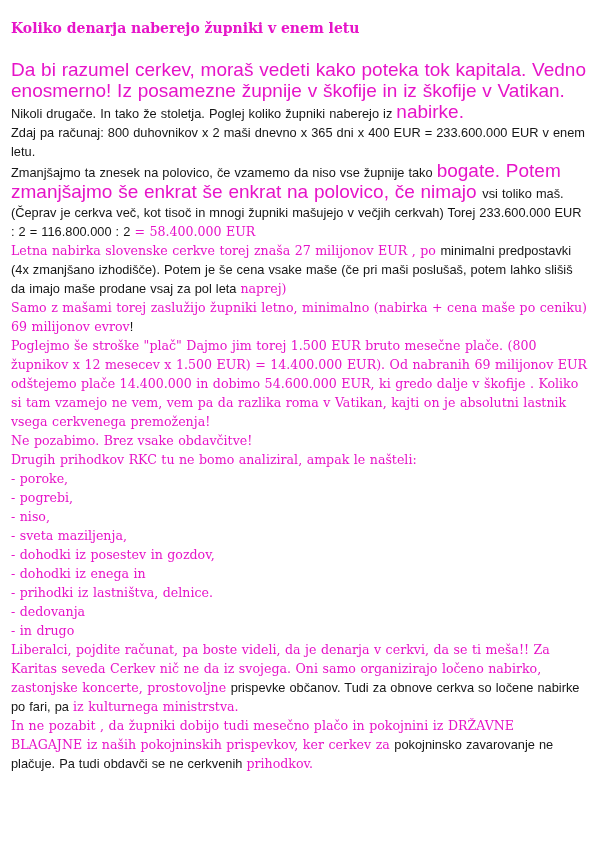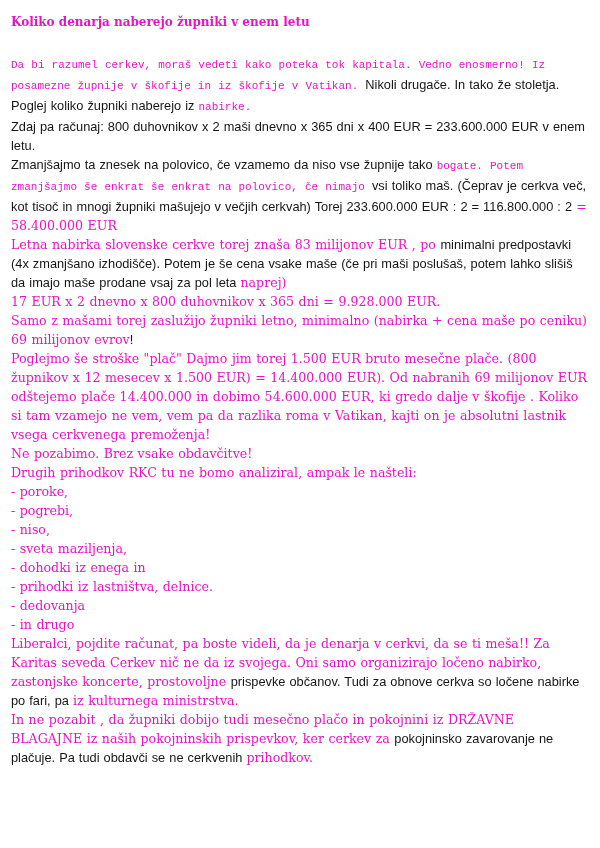--- a/index.html
+++ b/index.html
@@ -16,36 +16,36 @@
     width: 600px;
     min-height: 848px;
     box-sizing: border-box;
     background: var(--bg);
     padding: 8px 11px 30px 11px;
     overflow: hidden;
   }
   .title {
     font-family: "DejaVu Serif", serif;
     font-weight: bold;
-    font-size: 12px;
+    font-size: 14px;
     line-height: 21px;
     color: var(--magenta);
-    margin: 4px 0 21px 0;
+    margin: 10px 0 21px 0;
   }
   .doc-body { }
   .para {
     font-size: 13px;
     line-height: 19px;
     margin: 0;
     word-spacing: 0.5px;
   }
   
   .run-m {
-    font-family: Liberation Mono, monospace;
-    font-size: 11px;
+    font-family: Liberation Sans, sans-serif;
+    font-size: 19px;
     color: var(--magenta);
   }
   
   .run-g {
     font-family: "DejaVu Serif", serif;
     font-size: 12.6px;
     color: var(--magenta);
   }
   
   .run-b {
@@ -56,30 +56,30 @@
 </style>
 </head>
 <body>
 
 <div class="page">
   <h1 class="title">Koliko denarja naberejo župniki v enem letu</h1>
   <div class="doc-body">
       <div class="para"><span class="run-m">Da bi razumel cerkev, moraš vedeti kako poteka tok kapitala. Vedno enosmerno! Iz posamezne župnije v škofije in iz škofije v Vatikan. </span><span class="run-b">Nikoli drugače. In tako že stoletja. Poglej koliko župniki naberejo iz </span><span class="run-m">nabirke.</span></div>
       <div class="para"><span class="run-b">Zdaj pa računaj: 800 duhovnikov x 2 maši dnevno x 365 dni x 400 EUR = 233.600.000 EUR v enem letu.</span></div>
       <div class="para"><span class="run-b">Zmanjšajmo ta znesek na polovico, če vzamemo da niso vse župnije tako </span><span class="run-m">bogate. Potem zmanjšajmo še enkrat še enkrat na polovico, če nimajo </span><span class="run-b">vsi toliko maš. (Čeprav je cerkva več, kot tisoč in mnogi župniki mašujejo v večjih cerkvah) Torej 233.600.000 EUR : 2 = 116.800.000 : 2 </span><span class="run-g">= 58.400.000 EUR</span></div>
-      <div class="para"><span class="run-g">Letna nabirka slovenske cerkve torej znaša 83 milijonov EUR , po </span><span class="run-b">minimalni predpostavki (4x zmanjšano izhodišče). Potem je še cena vsake maše (če pri maši poslušaš, potem lahko slišiš da imajo maše prodane vsaj za pol leta </span><span class="run-g">naprej)</span></div>
-      <div class="para"><span class="run-g">17 EUR x 2 dnevno x 800 duhovnikov x 365 dni = 9.928.000 EUR.</span></div>
+      <div class="para"><span class="run-g">Letna nabirka slovenske cerkve torej znaša 27 milijonov EUR , po </span><span class="run-b">minimalni predpostavki (4x zmanjšano izhodišče). Potem je še cena vsake maše (če pri maši poslušaš, potem lahko slišiš da imajo maše prodane vsaj za pol leta </span><span class="run-g">naprej)</span></div>
       <div class="para"><span class="run-g">Samo z mašami torej zaslužijo župniki letno, minimalno (nabirka + cena maše po ceniku) 69 milijonov evrov</span><span class="run-b">!</span></div>
       <div class="para"><span class="run-g">Poglejmo še stroške "plač" Dajmo jim torej 1.500 EUR bruto mesečne plače. (800 župnikov x 12 mesecev x 1.500 EUR) = 14.400.000 EUR). Od nabranih 69 milijonov EUR odštejemo plače 14.400.000 in dobimo 54.600.000 EUR, ki gredo dalje v škofije . Koliko si tam vzamejo ne vem, vem pa da razlika roma v Vatikan, kajti on je absolutni lastnik vsega cerkvenega premoženja!</span></div>
       <div class="para"><span class="run-g">Ne pozabimo. Brez vsake obdavčitve!</span></div>
       <div class="para"><span class="run-g">Drugih prihodkov RKC tu ne bomo analiziral, ampak le našteli:</span></div>
       <div class="para"><span class="run-g">- poroke,</span></div>
       <div class="para"><span class="run-g">- pogrebi,</span></div>
       <div class="para"><span class="run-g">- niso,</span></div>
       <div class="para"><span class="run-g">- sveta maziljenja,</span></div>
+      <div class="para"><span class="run-g">- dohodki iz posestev in gozdov,</span></div>
       <div class="para"><span class="run-g">- dohodki iz enega in</span></div>
       <div class="para"><span class="run-g">- prihodki iz lastništva, delnice.</span></div>
       <div class="para"><span class="run-g">- dedovanja</span></div>
       <div class="para"><span class="run-g">- in drugo</span></div>
       <div class="para"><span class="run-g">Liberalci, pojdite računat, pa boste videli, da je denarja v cerkvi, da se ti meša!! Za Karitas seveda Cerkev nič ne da iz svojega. Oni samo organizirajo ločeno nabirko, zastonjske koncerte, prostovoljne </span><span class="run-b">prispevke občanov. Tudi za obnove cerkva so ločene nabirke po fari, pa </span><span class="run-g">iz kulturnega ministrstva.</span></div>
       <div class="para"><span class="run-g">In ne pozabit , da župniki dobijo tudi mesečno plačo in pokojnini iz DRŽAVNE BLAGAJNE iz naših pokojninskih prispevkov, ker cerkev za </span><span class="run-b">pokojninsko zavarovanje ne plačuje. Pa tudi obdavči se ne cerkvenih </span><span class="run-g">prihodkov.</span></div>
     </div>
 </div>
 
 </body></html>

